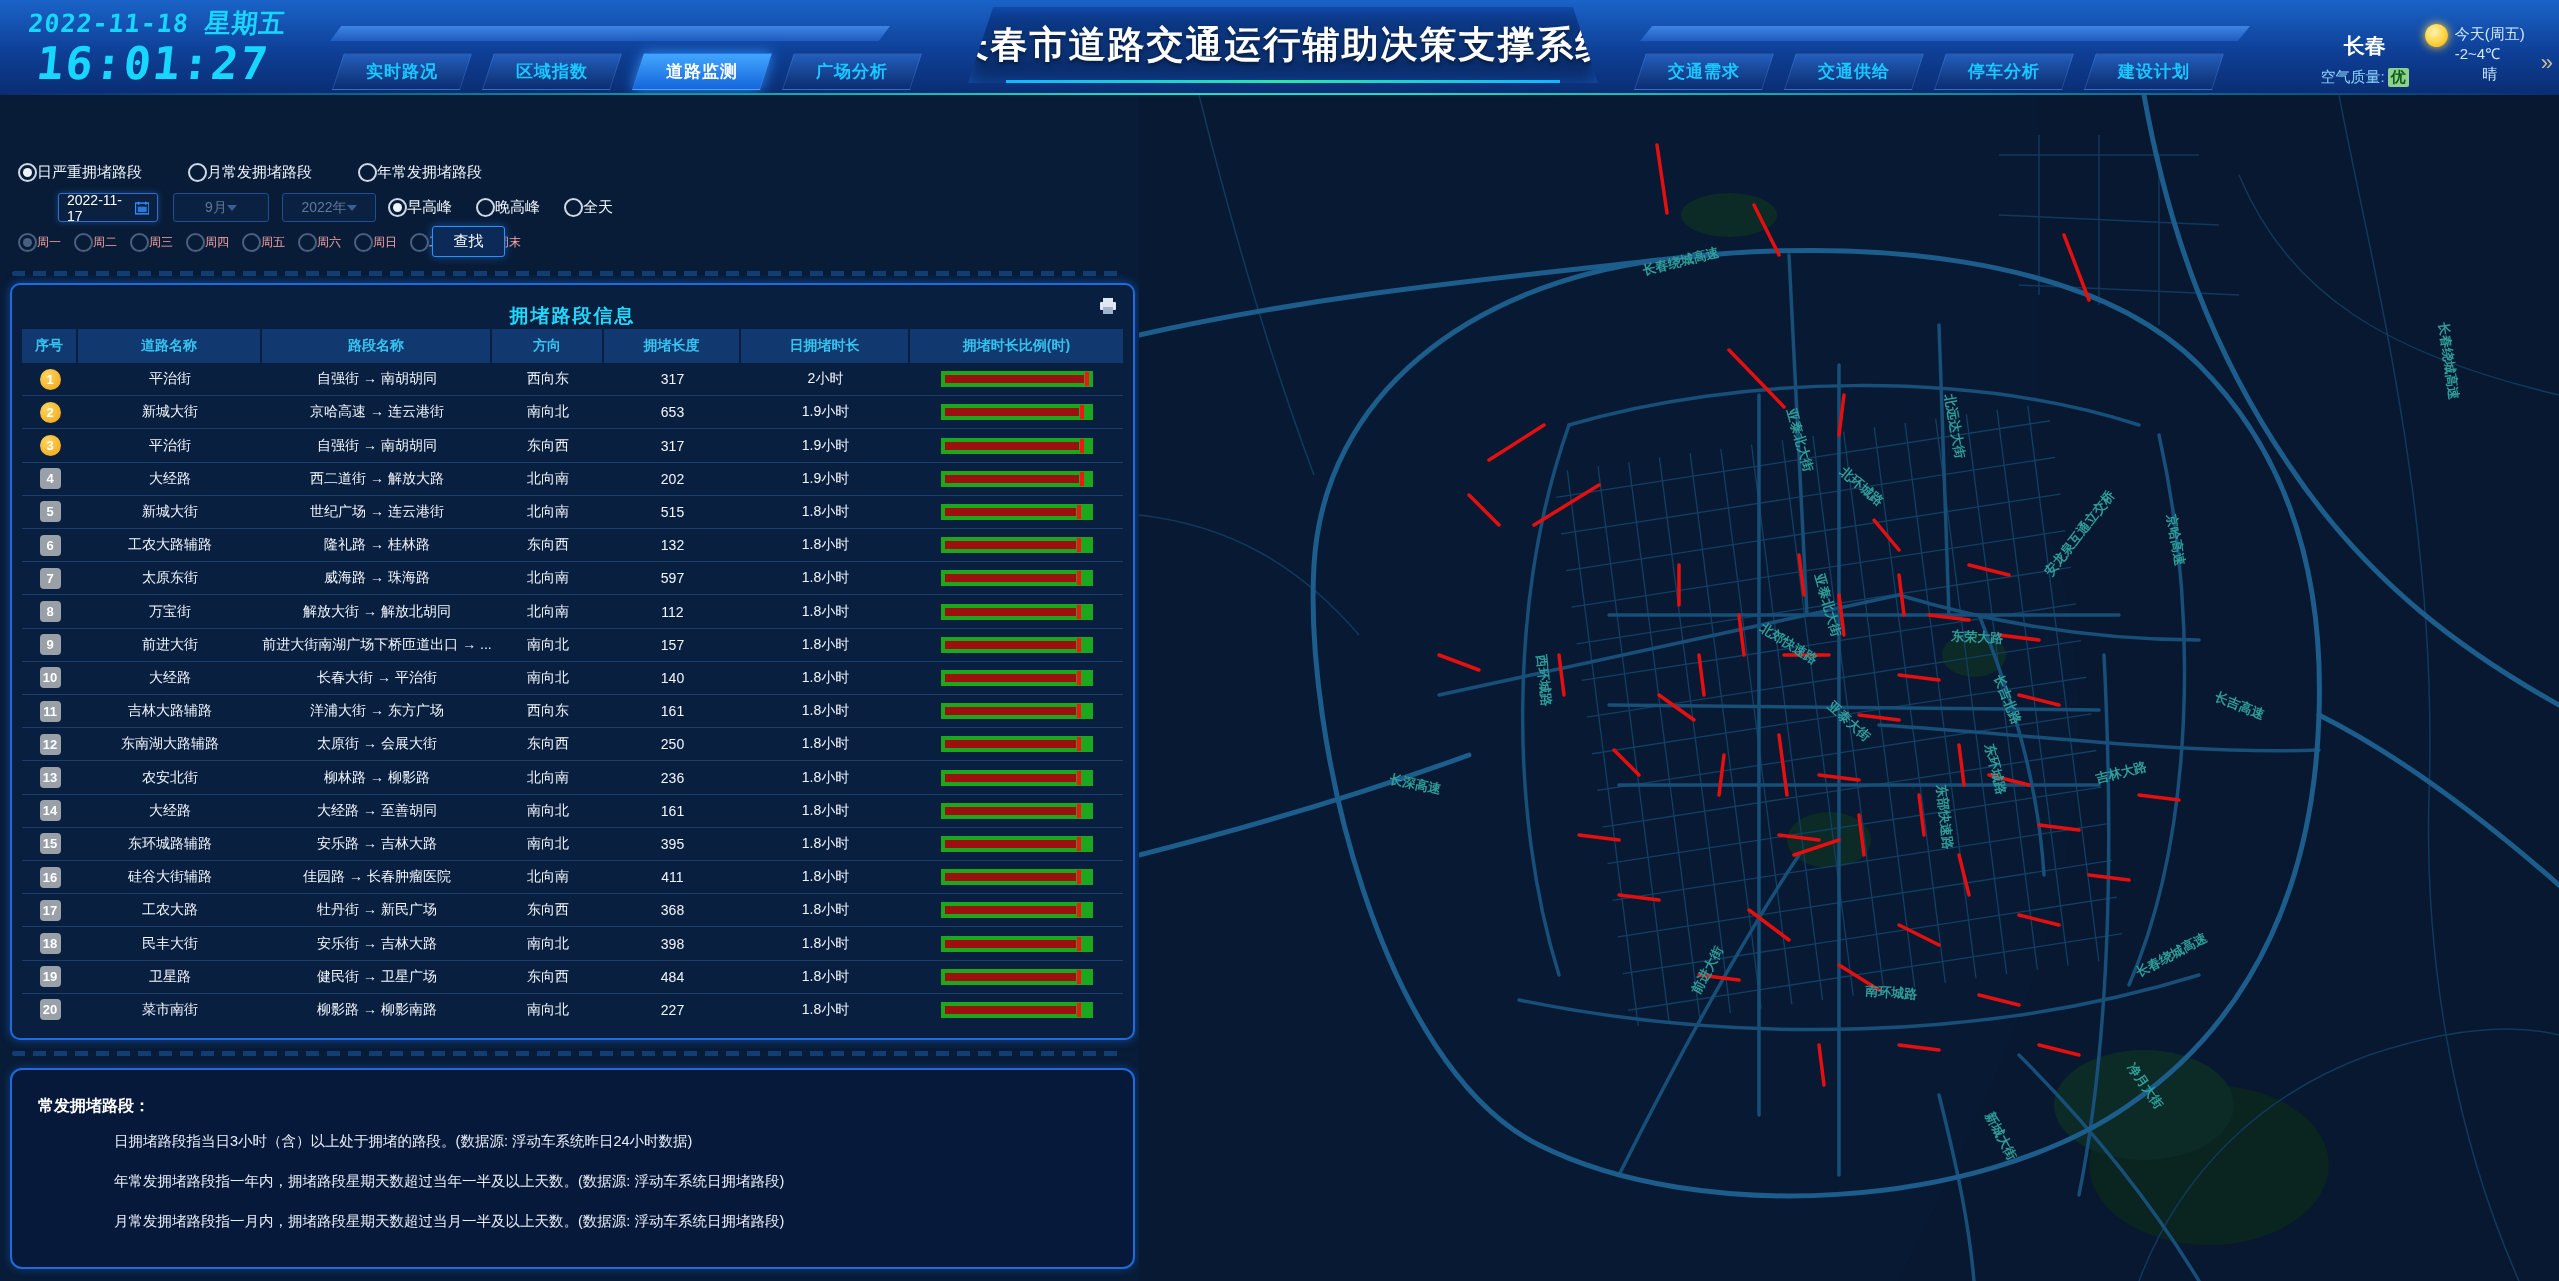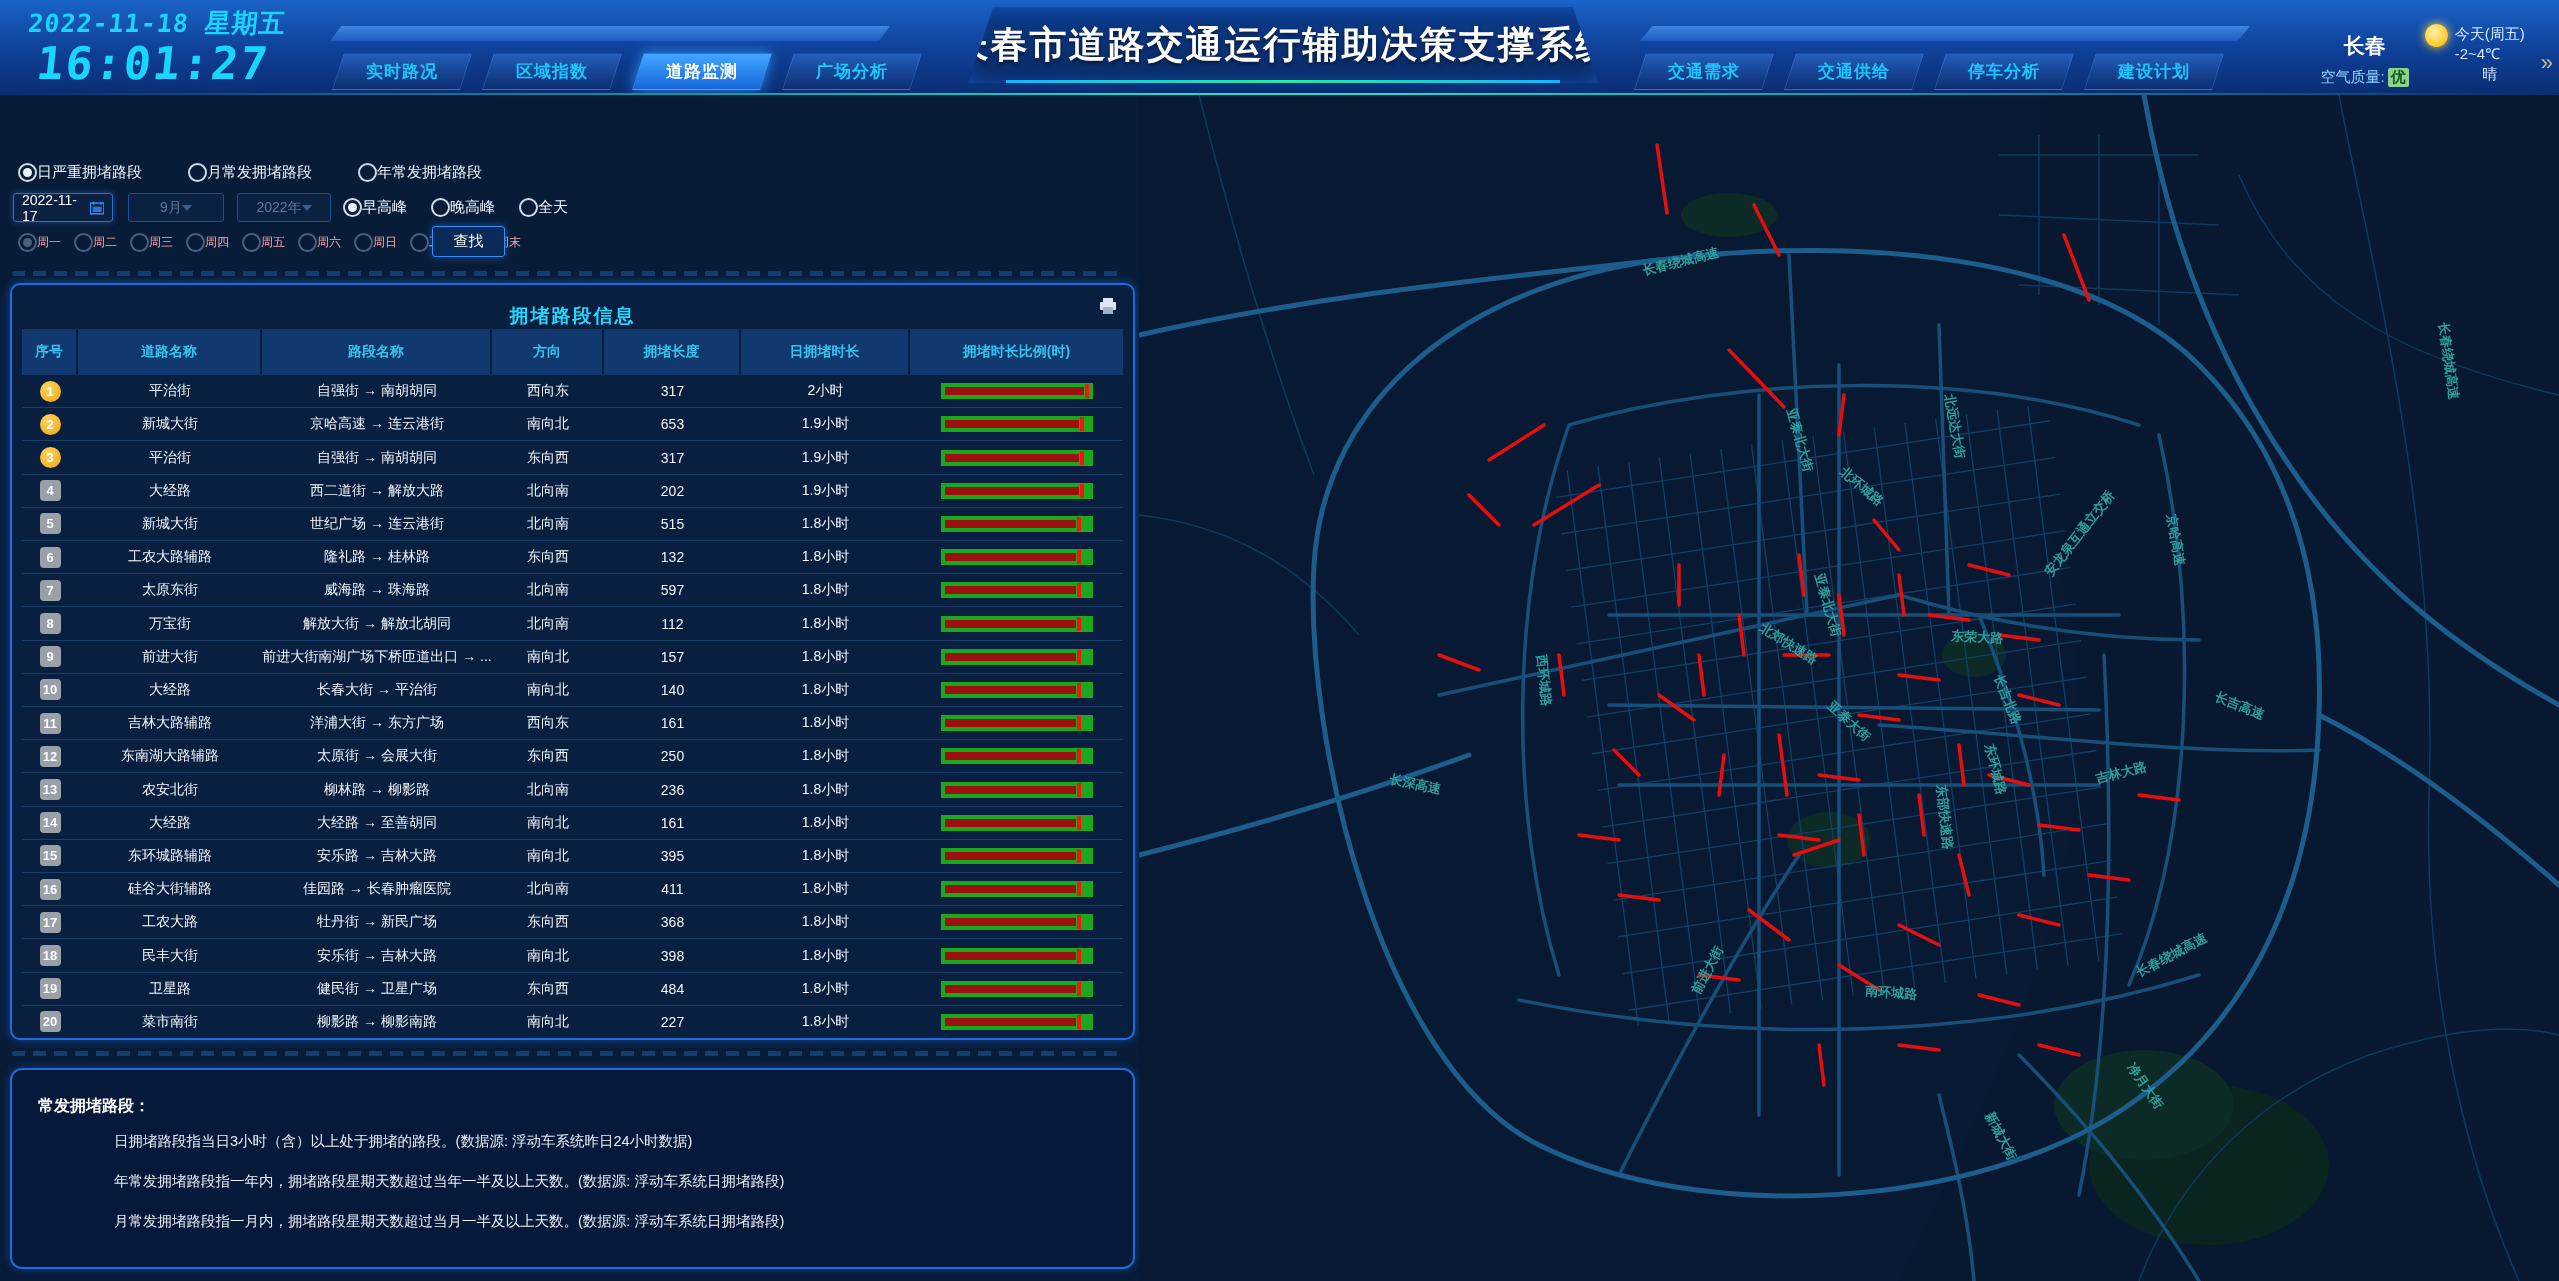--- a/index.html
+++ b/index.html
@@ -53,41 +53,41 @@
   .radio .dot{width:15px;height:15px;border:2px solid #cfd8e6;border-radius:50%;flex:none;position:relative;}
   .radio.sel .dot:after{content:"";position:absolute;left:3px;top:3px;width:9px;height:9px;border-radius:50%;background:#eef4fb;}
   .radio .rlabel{font-size:15px;color:#eef4fb;}
   .radio.dim .dot{border-color:#49607f;}
   .radio.dim.sel .dot:after{background:#49607f;}
   .radio.dim .rlabel{color:#fca5a5;font-size:12px;}
   .type-row{position:absolute;left:18px;top:68px;display:flex;gap:46px;}
   .ctrl-row{position:absolute;left:13px;top:98px;display:flex;align-items:center;}
   .field{height:27px;background:#0a2142;border:1px solid #2f6fce;border-radius:3px;
     display:flex;align-items:center;padding:0 8px;font-size:14px;cursor:pointer;}
-  .field.date{width:78px;color:#fff;justify-content:center;box-shadow:0 0 6px rgba(47,111,206,.5);}
+  .field.date{width:78px;color:#fff;justify-content:center;box-shadow:0 0 6px rgba(47,111,206,.5);margin-left:45px;}
   .field.select{color:#62779a;border-color:#1d4f96;justify-content:center;}
   .cal-icon{width:15px;height:14px;}
   .dd-arrow{width:0;height:0;border-left:5px solid transparent;border-right:5px solid transparent;border-top:6px solid #3a5f95;}
   .peak-row{display:flex;gap:24px;margin-left:12px;}
   .week-row{position:absolute;left:18px;top:138px;display:flex;gap:13px;align-items:center;}
   .search-btn{position:absolute;left:432px;top:131px;width:71px;height:29px;
     background:#0b2a57;border:1px solid #2f8fff;border-radius:3px;color:#fff;
     font-size:15px;display:flex;align-items:center;justify-content:center;cursor:pointer;
     box-shadow:0 0 8px rgba(47,143,255,.45);}
   .dash-strip{position:absolute;height:5px;opacity:.45;border-radius:3px;
     background:repeating-linear-gradient(90deg,#1e66bb 0 13px,transparent 13px 21px);}
 
   
   .table-panel{position:absolute;left:10px;top:188px;width:1125px;height:757px;
     background:#081f40;border:2px solid #1f6bdb;border-radius:10px;
     box-shadow:0 0 10px rgba(30,110,230,.55);box-sizing:border-box;padding:0 10px;}
   .table-title-bar{position:relative;height:44px;display:flex;align-items:flex-end;justify-content:center;}
   .table-title{color:#21d8ff;font-size:19px;font-weight:bold;letter-spacing:2px;}
   .print-icon{position:absolute;right:6px;top:12px;cursor:pointer;}
-  .thead{display:flex;height:46px;}
+  .thead{display:flex;height:34px;}
   .th{background:#11386f;color:#35c3ef;font-size:14px;font-weight:bold;
     display:flex;align-items:center;justify-content:center;border-right:2px solid #081f40;box-sizing:border-box;}
   .th:last-child{border-right:none;}
   .c0{width:56px;flex:none;} .c1{width:184px;flex:none;} .c2{width:230px;flex:none;}
   .c3{width:112px;flex:none;} .c4{width:137px;flex:none;} .c5{width:169px;flex:none;} .c6{flex:1;}
   .tbody{display:flex;flex-direction:column;height:663px;}
   .tr{flex:1;display:flex;align-items:center;border-top:1px solid rgba(62,120,190,.35);cursor:pointer;}
   .tr:first-child{border-top:none;}
   .td{font-size:14px;color:#f2f6fb;display:flex;align-items:center;justify-content:center;
     white-space:nowrap;overflow:hidden;text-overflow:ellipsis;}

